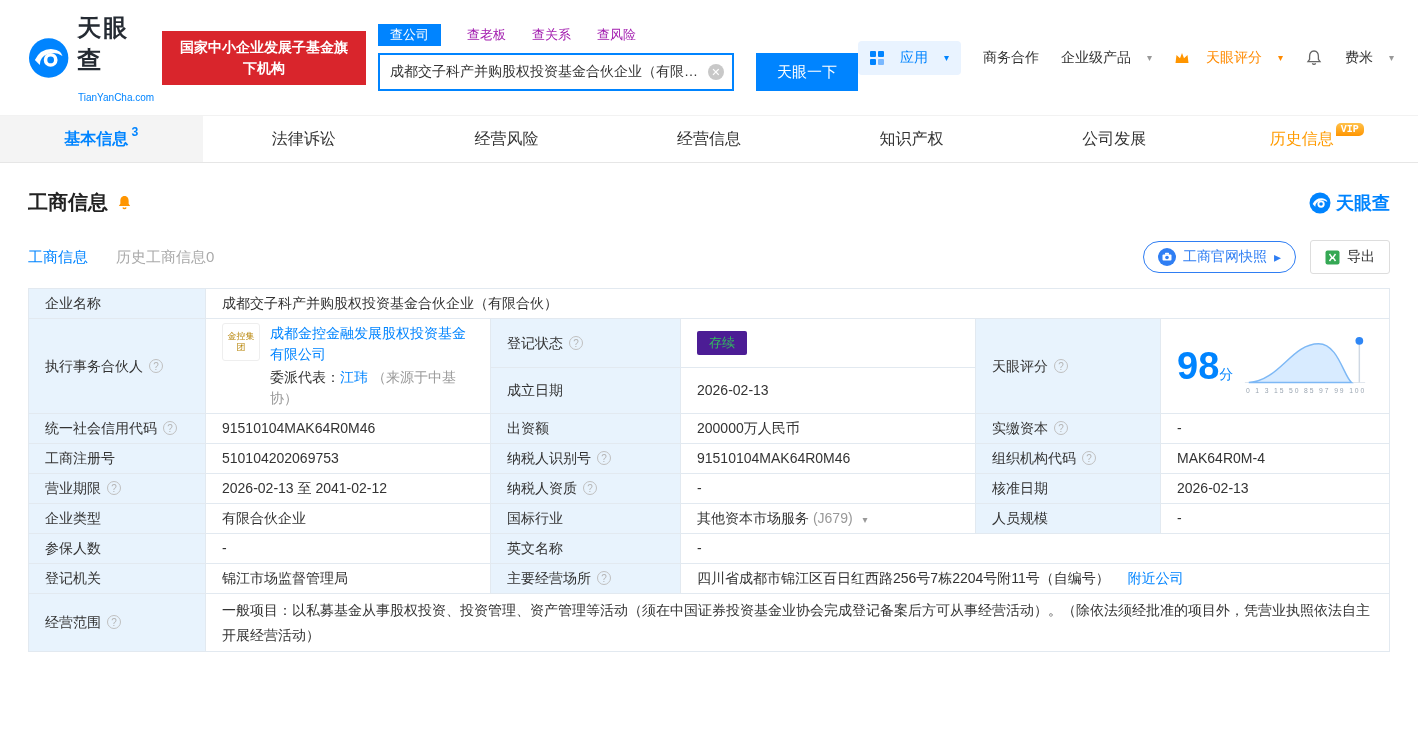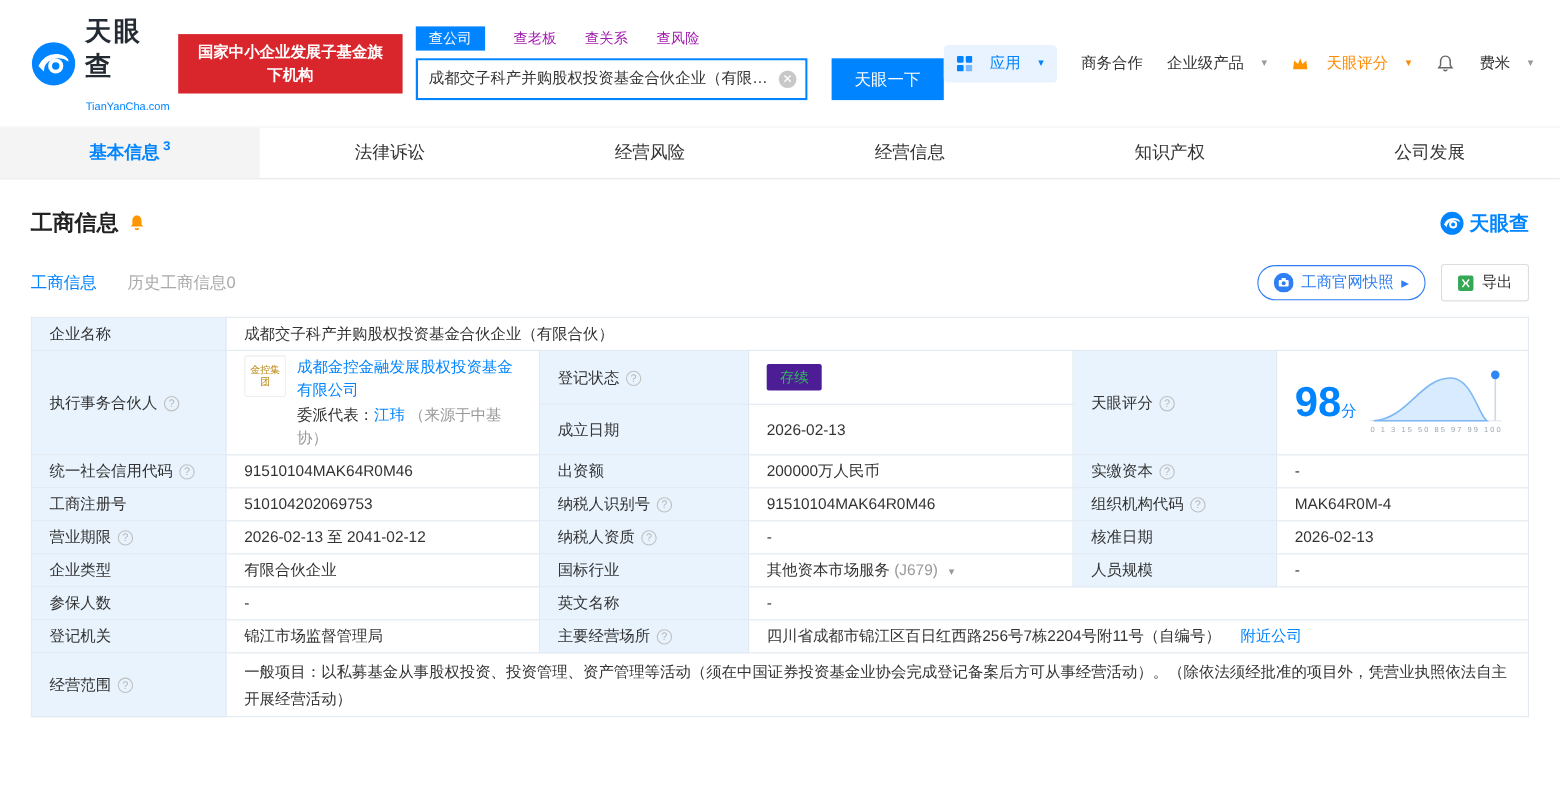--- a/index.html
+++ b/index.html
@@ -178,20 +178,24 @@
   </div>
   <div class="tab">
     <span>经营信息</span>
   </div>
   <div class="tab">
     <span>知识产权</span>
   </div>
   <div class="tab">
     <span>公司发展</span>
   </div>
+  <div class="tab vip-tab">
+    <span>历史信息</span>
+    <span class="vip-badge">VIP</span>
+  </div>
 </nav>
 
 <section class="content">
 
   <div class="section-head">
     <span class="section-title">工商信息</span>
     <span class="section-bell">
       <svg width="17" height="17" viewBox="0 0 18 18">
         <path d="M9 2 C5.8 2 4.6 4.6 4.6 7.4 V10.4 L3 12.6 H15 L13.4 10.4 V7.4 C13.4 4.6 12.2 2 9 2 Z" fill="#ff9500"></path>
         <path d="M7.4 14.2 A1.7 1.7 0 0 0 10.6 14.2" fill="none" stroke="#ff9500" stroke-width="1.6"></path>

